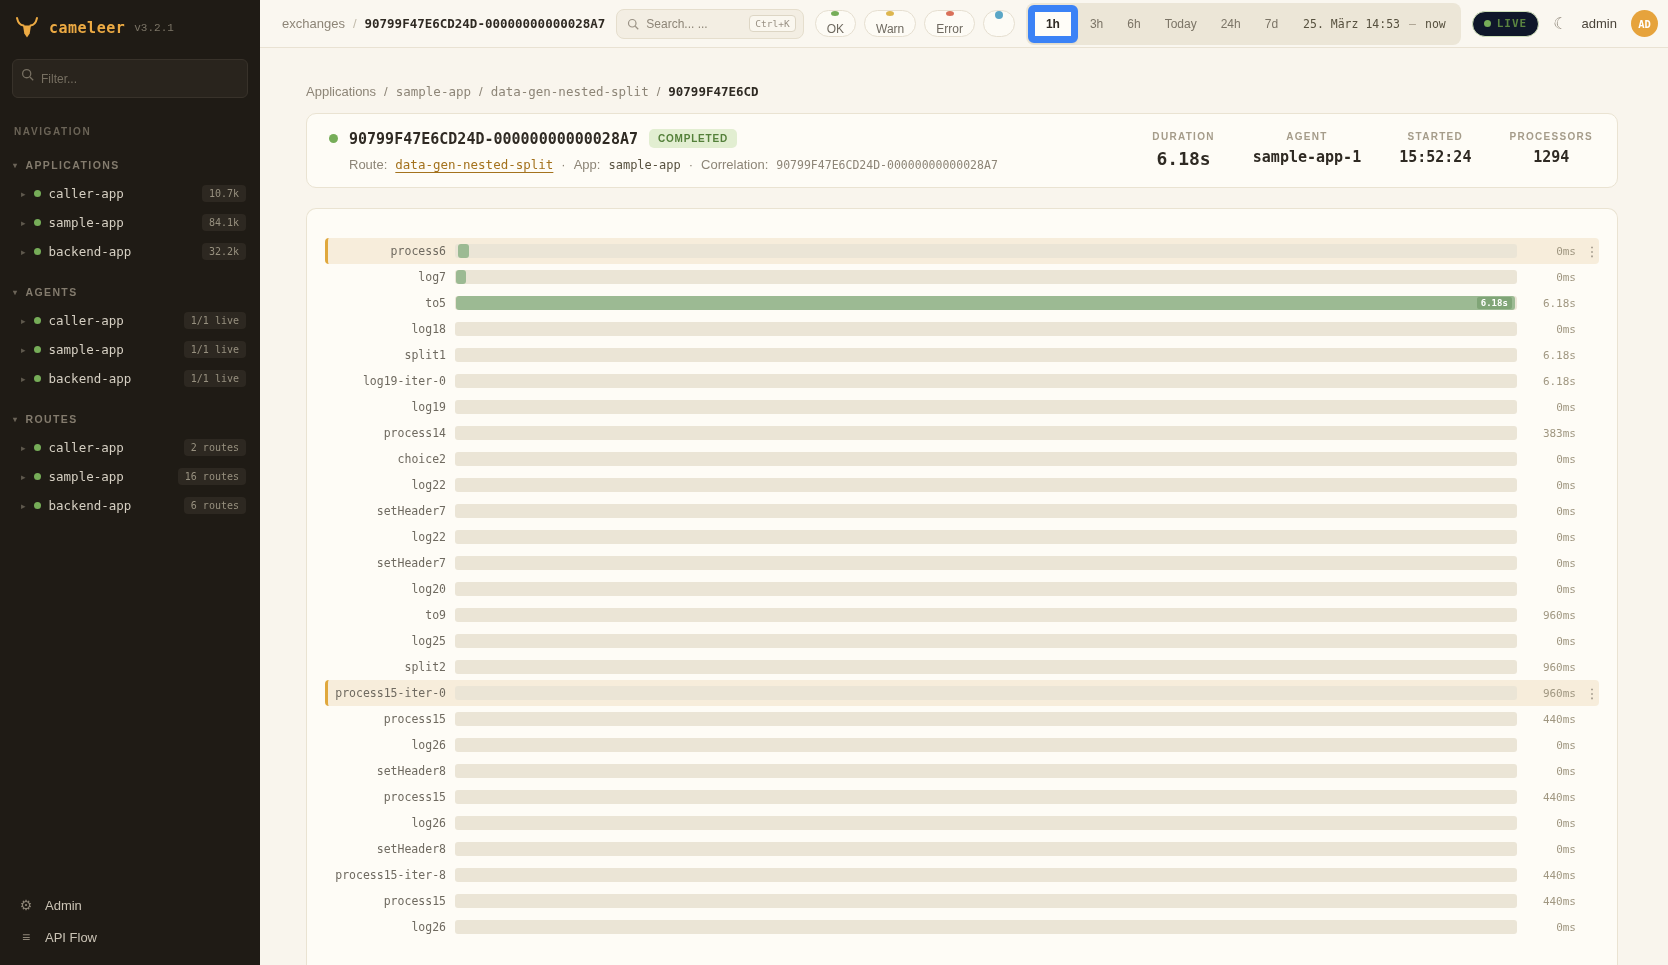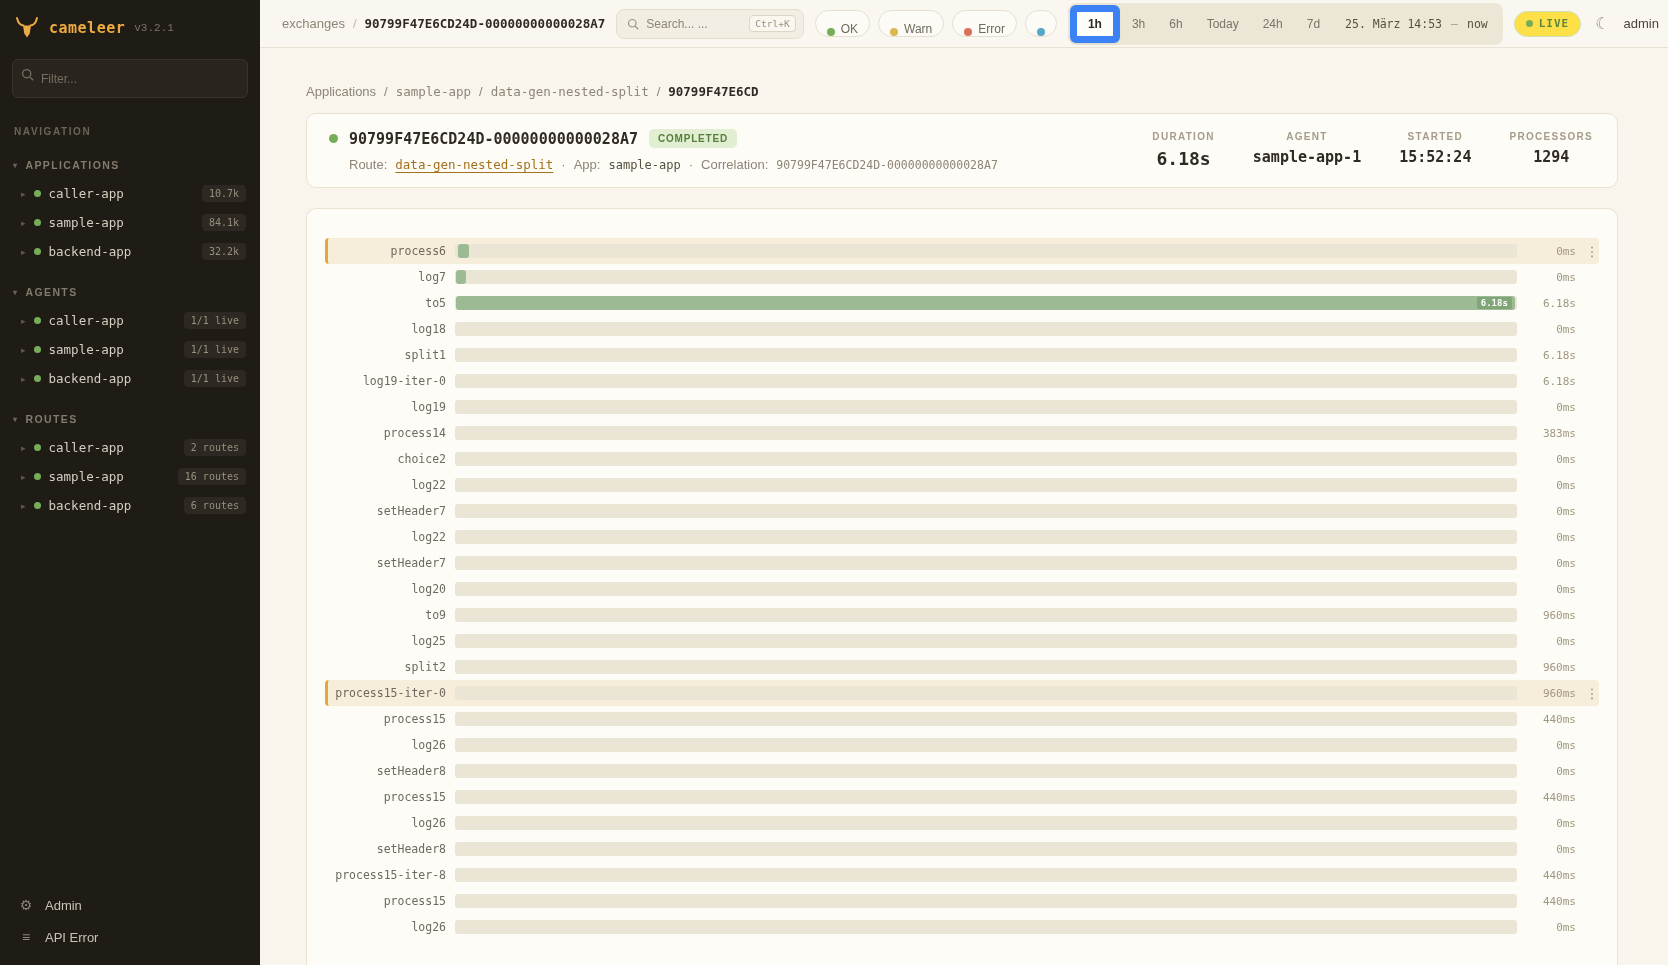--- a/index.html
+++ b/index.html
@@ -33,30 +33,30 @@
   .topbar { position:absolute; left:260px; top:0; width:1408px; height:48px; background:#faf7f0; border-bottom:1px solid #e9e2d3; display:flex; align-items:center; gap:11px; padding:0 18px 0 22px; white-space:nowrap; z-index:5; }
   .tb-crumb { display:flex; align-items:center; gap:8px; }
   .tb-crumb-section { color:#8d8577; font-size:13px; cursor:pointer; }
   .tb-sep { color:#c2bbab; font-size:13px; }
   .tb-crumb-id { font-family:"DejaVu Sans Mono",monospace; font-weight:bold; font-size:12.5px; color:#2f2a23; }
   .searchbox { display:flex; align-items:center; gap:7px; background:#f3eee3; border:1px solid #e5decd; border-radius:8px; height:30px; padding:0 7px 0 10px; cursor:text; }
   .searchbox input { border:none; outline:none; background:transparent; width:72px; font-size:12px; color:#6f6a60; font-family:"Liberation Sans",sans-serif; }
   .searchbox input::placeholder { color:#8d8577; }
   .kbd { font-family:"DejaVu Sans Mono",monospace; font-size:9.5px; color:#9a9285; border:1px solid #ddd6c5; border-radius:4px; padding:2px 5px; background:#faf7ef;margin-left:24px; }
   .chips { display:flex; align-items:center; gap:8px; }
-  .chip { display:flex; align-items:flex-end; gap:6px; background:#fdfbf5; border:1px solid #e6dfd0; border-radius:15px; height:27px; padding:0 11px; font-size:12px; color:#6f6a60; cursor:pointer; font-family:inherit; }
+  .chip { display:flex; align-items:center; gap:6px; background:#fdfbf5; border:1px solid #e6dfd0; border-radius:15px; height:27px; padding:0 11px; font-size:12px; color:#6f6a60; cursor:pointer; font-family:inherit;flex-direction:column; }
   .chip-dot { width:8px; height:8px; border-radius:50%; }
   .chip-label:empty { display:none; }
   .timebar { display:flex; align-items:center; background:#ece6d7; border-radius:8px; padding:2px; }
   .range-btn { border:1px solid transparent; background:transparent; font-size:12px; color:#7b7466; padding:5px 11px; border-radius:6px; cursor:pointer; font-family:inherit; }
   .range-btn.active { background:#fffdf8; border:7px solid #3b82f6; color:#2f2a23; font-weight:bold; box-shadow:0 1px 2px rgba(0,0,0,.06); }
   .tb-date { display:flex; align-items:center; gap:9px; padding:0 13px; font-family:"DejaVu Sans Mono",monospace; font-size:11.5px; color:#57513f; cursor:pointer; }
   .tb-date .dsep { color:#a79e8d; }
   .tb-right { margin-left:auto; display:flex; align-items:center; gap:14px; }
-  .live { display:flex; align-items:center; gap:6px; background:#fde047; border:1px solid #cfe0ba; border-radius:14px; height:26px; padding:0 11px; font-family:"DejaVu Sans Mono",monospace; font-size:11px; font-weight:bold; letter-spacing:1px; color:#5b8540; cursor:pointer;text-align:center; }
+  .live { display:flex; align-items:center; gap:6px; background:#0f172a; border:1px solid #cfe0ba; border-radius:14px; height:26px; padding:0 11px; font-family:"DejaVu Sans Mono",monospace; font-size:11px; font-weight:bold; letter-spacing:1px; color:#5b8540; cursor:pointer;text-align:center; }
   .live-dot { width:7px; height:7px; border-radius:50%; background:#76ad58; }
   .moon { color:#8d8577; font-size:16px; cursor:pointer; }
   .user-name { font-size:13px; color:#4a443a; }
   .avatar { width:27px; height:27px; border-radius:50%; background:#e6a33c; color:#fff; font-size:10.5px; font-weight:bold; display:flex; align-items:center; justify-content:center; font-family:"DejaVu Sans Mono",monospace; cursor:pointer; }
 
   
   .main { position:absolute; left:260px; top:48px; width:1408px; height:917px; padding:36px 50px 0 46px; overflow:hidden; }
   .crumbs { display:flex; align-items:center; gap:8px; font-size:13px; color:#8d8577; }
   .crumbs .mono-seg { font-family:"DejaVu Sans Mono",monospace; font-size:12.5px; cursor:pointer; }
   .crumbs .plain-seg { cursor:pointer; }
@@ -207,21 +207,21 @@
 
   </div>
 
   <div class="sidebar-footer">
     <div class="footer-item">
       <span class="footer-icon">⚙</span>
       <span>Admin</span>
     </div>
     <div class="footer-item">
       <span class="footer-icon">≡</span>
-      <span>API Error</span>
+      <span>API Flow</span>
     </div>
   </div>
 </aside>
 
 <header class="topbar">
   <div class="tb-crumb">
     <span class="tb-crumb-section">exchanges</span>
     <span class="tb-sep">/</span>
     <span class="tb-crumb-id">90799F47E6CD24D-00000000000028A7</span>
   </div>

